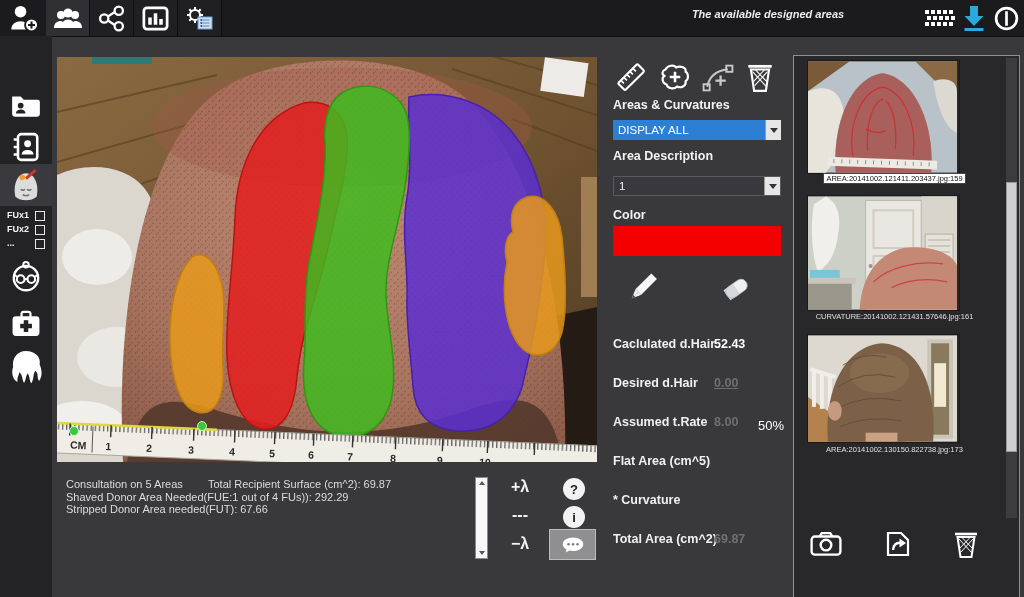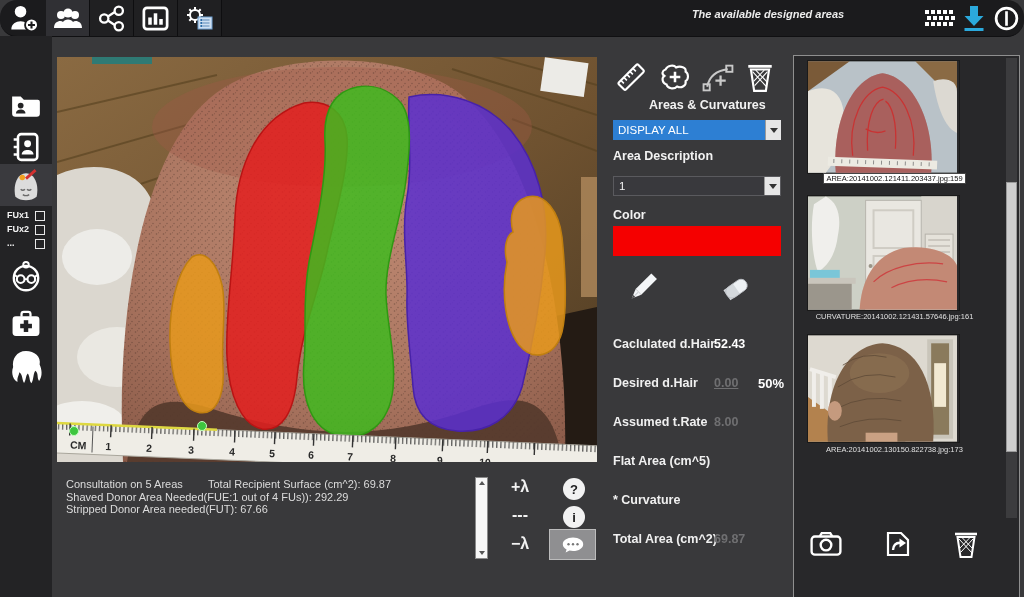--- a/index.html
+++ b/index.html
@@ -1,18 +1,18 @@
 <!DOCTYPE html>
 <html><head>
 <meta charset="utf-8">
 <style>
   html,body{margin:0;padding:0;background:#000;}
   #app{position:relative;width:1024px;height:597px;background:#39393b;font-family:"Liberation Sans",sans-serif;overflow:hidden;}
   
-  .topbar{position:absolute;left:0;top:0;width:1024px;height:36px;background:#1b1b1d;border-bottom:1px solid #101012;border-radius:17px;}
+  .topbar{position:absolute;left:0;top:0;width:1024px;height:36px;background:#1b1b1d;border-bottom:1px solid #101012;}
   .tb-btn{position:absolute;top:0;height:36px;width:44px;display:flex;align-items:center;justify-content:center;box-sizing:border-box;}
   .tb-tab{border-right:1px solid #0e0e10;background:#202022;}
   .tb-tab.sel{background:#303034;}
   .tooltip-text{position:absolute;left:648px;top:8px;width:240px;text-align:center;color:#ececec;font-size:11px;font-style:italic;font-weight:bold;}
   
   .sidebar{position:absolute;left:0;top:36px;width:52px;height:561px;background:#232325;text-align:center;}
   .sb-item{position:absolute;left:0;width:52px;display:flex;align-items:center;justify-content:center;}
   .sb-sel{background:#3a3a3e;}
   .fux-row{position:absolute;left:0;width:52px;height:14px;color:#f2f2f2;font-size:9px;font-weight:bold;}
   .fux-label{position:absolute;left:7px;top:1px;}
@@ -37,21 +37,21 @@
   .dropdown{position:absolute;left:613px;width:168px;height:20px;box-sizing:border-box;font-size:11.5px;display:flex;align-items:center;}
   .dd-blue{background:#2d7fd3;color:#fff;}
   .dd-dark{background:#39393d;border:1px solid #5a5a5e;color:#f0f0f0;}
   .dd-text{padding-left:5px;flex:1;overflow:hidden;white-space:nowrap;}
   .dd-btn{width:15px;height:100%;background:#e6e6e6;border-left:1px solid #9a9a9a;display:flex;align-items:center;justify-content:center;}
   .dd-tri{width:0;height:0;border-left:4px solid transparent;border-right:4px solid transparent;border-top:5px solid #333;}
   .swatch{position:absolute;left:613px;top:226px;width:168px;height:30px;background:#f50000;}
   .stat-label{position:absolute;left:613px;color:#f0f0f0;font-size:12.5px;font-weight:bold;width:105px;}
   .stat-value{position:absolute;left:714px;width:44px;font-size:12.5px;font-weight:bold;color:#fff;}
   .stat-dim{color:#6f6f71;}
-  .stat-extra{position:absolute;left:750px;width:34px;text-align:right;font-size:13px;font-weight:bold;color:#fff;}
+  .stat-extra{position:absolute;left:750px;width:34px;text-align:right;font-size:13px;font-weight:normal;color:#fff;margin-top:42px;}
   
   .thumbpanel{position:absolute;left:793px;top:55px;width:227px;height:582px;background:#28282a;border:1px solid #8f8f8f;box-sizing:border-box;}
   .tp-scroll{position:absolute;right:2px;top:2px;width:11px;height:460px;background:#3c3c3e;}
   .tp-thumbbar{position:absolute;left:0;top:124px;width:11px;height:270px;background:#cfcfcf;border:1px solid #9a9a9a;box-sizing:border-box;}
   .thumb{position:absolute;left:13px;width:151px;border:1px solid #1a1a1a;}
   .thumb svg{display:block;}
   .caption{position:absolute;left:0px;width:180px;text-align:center;font-size:7.5px;}
   .caption .cap-sel{background:#fff;color:#111;border:1px solid #444;padding:0 2px;}
   .caption .cap-norm{color:#e0e0e0;}
   .bottom-icon{position:absolute;display:flex;align-items:center;justify-content:center;}
@@ -341,21 +341,21 @@
     </svg>
   </div>
   <div class="rp-tool" style="left:741px;top:58px;">
     <svg width="30" height="32" viewBox="0 0 28 30">
       <line x1="3" y1="5" x2="25" y2="5" stroke="#fff" stroke-width="2.6"></line>
       <path d="M5.5 8 L8.5 28 H19.5 L22.5 8 Z" fill="none" stroke="#fff" stroke-width="2"></path>
       <path d="M7 10 L20 24 M10 8.5 L21 20 M21 10 L9 23 M18 8.5 L8 19" stroke="#fff" stroke-width="1"></path>
     </svg>
   </div>
 
-  <div class="rp-label" style="top:98px;margin-left:36px;">Areas &amp; Curvatures</div>
+  <div class="rp-label" style="top:98px;">Areas &amp; Curvatures</div>
   <div class="dropdown dd-blue" style="top:120px;">
     <span class="dd-text">DISPLAY ALL</span>
     <span class="dd-btn">
         <span class="dd-tri"></span>
       </span>
   </div>
 
   <div class="rp-label" style="top:149px;">Area Description</div>
   <div class="dropdown dd-dark" style="top:176px;">
     <span class="dd-text">1</span>

